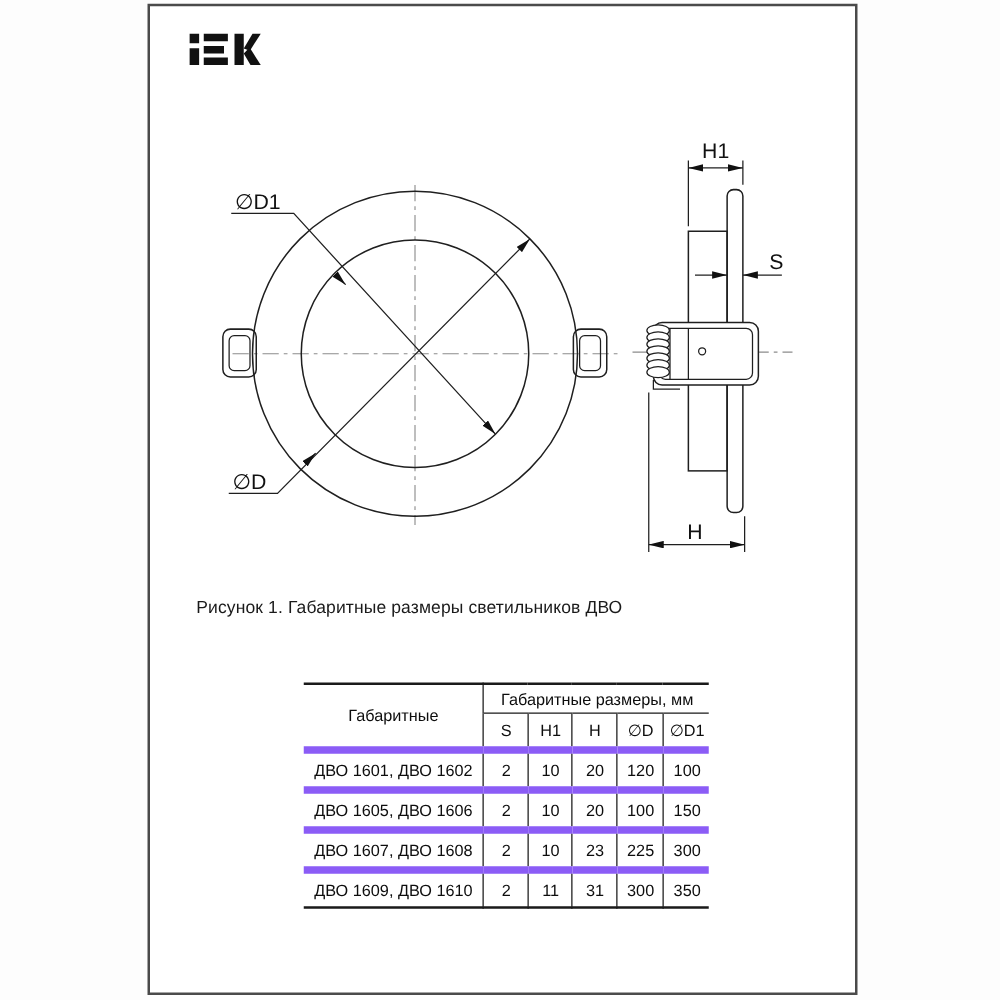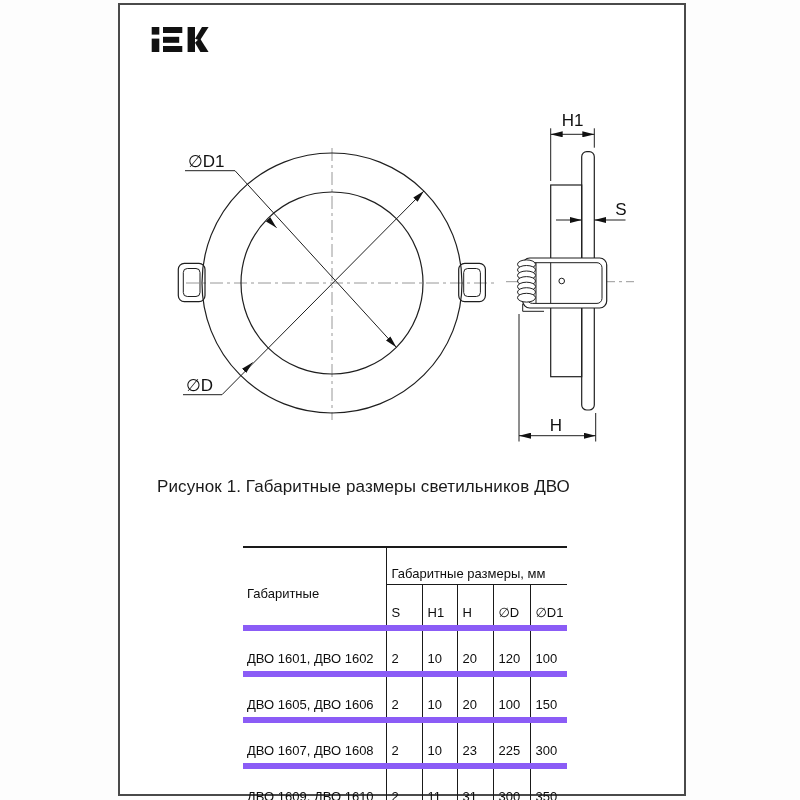--- a/index.html
+++ b/index.html
@@ -6,32 +6,32 @@
   body{
     width:800px;height:800px;position:relative;background:#fdfdfd;
     font-family:"Liberation Sans",sans-serif;color:#111;overflow:hidden;
   }
   .sheet{
     position:absolute;left:118px;top:3px;width:564px;height:789px;
     background:#ffffff;border:2px solid #4a4a4a;
   }
   svg.draw{position:absolute;left:0;top:0;width:800px;height:800px;pointer-events:none;}
   .caption{
-    position:absolute;left:157px;top:477px;font-size:17px;color:#1a1a1a;
+    position:absolute;left:157px;top:477px;font-size:14px;color:#1a1a1a;
     letter-spacing:0.1px;white-space:nowrap;
   }
   table.dims{
     position:absolute;left:243px;top:546px;border-collapse:collapse;
     font-family:"Liberation Sans",sans-serif;font-size:13px;color:#0d0d0d;
     border-top:2px solid #1a1a1a;border-bottom:2px solid #1a1a1a;
     table-layout:fixed;
   }
   table.dims th,table.dims td{
-    font-weight:400;text-align:left;vertical-align:middle;
-    padding:14px 3px 0 5px;white-space:nowrap;overflow:hidden;
+    font-weight:400;text-align:center;vertical-align:middle;
+    padding:0 3px 0 5px;white-space:nowrap;overflow:hidden;
   }
   table.dims td.name,table.dims th.name{padding-left:4px;}
   table.dims tr.h1row th{height:22px;}
   table.dims tr.h2row th{height:26px;border-top:1px solid #1a1a1a;}
   table.dims tr.drow td{height:26px;border-top:6px solid #8b5cf6;}
   table.dims .v{border-left:1px solid #1a1a1a;}
   .dimtext{font-family:"Liberation Sans",sans-serif;font-size:17px;fill:#111;}
 </style>
 </head>
 <body>

